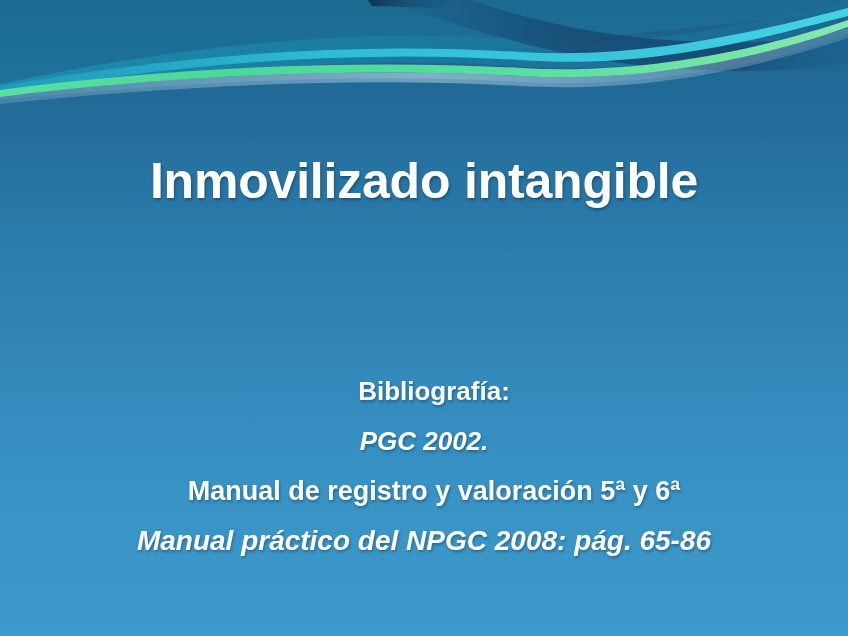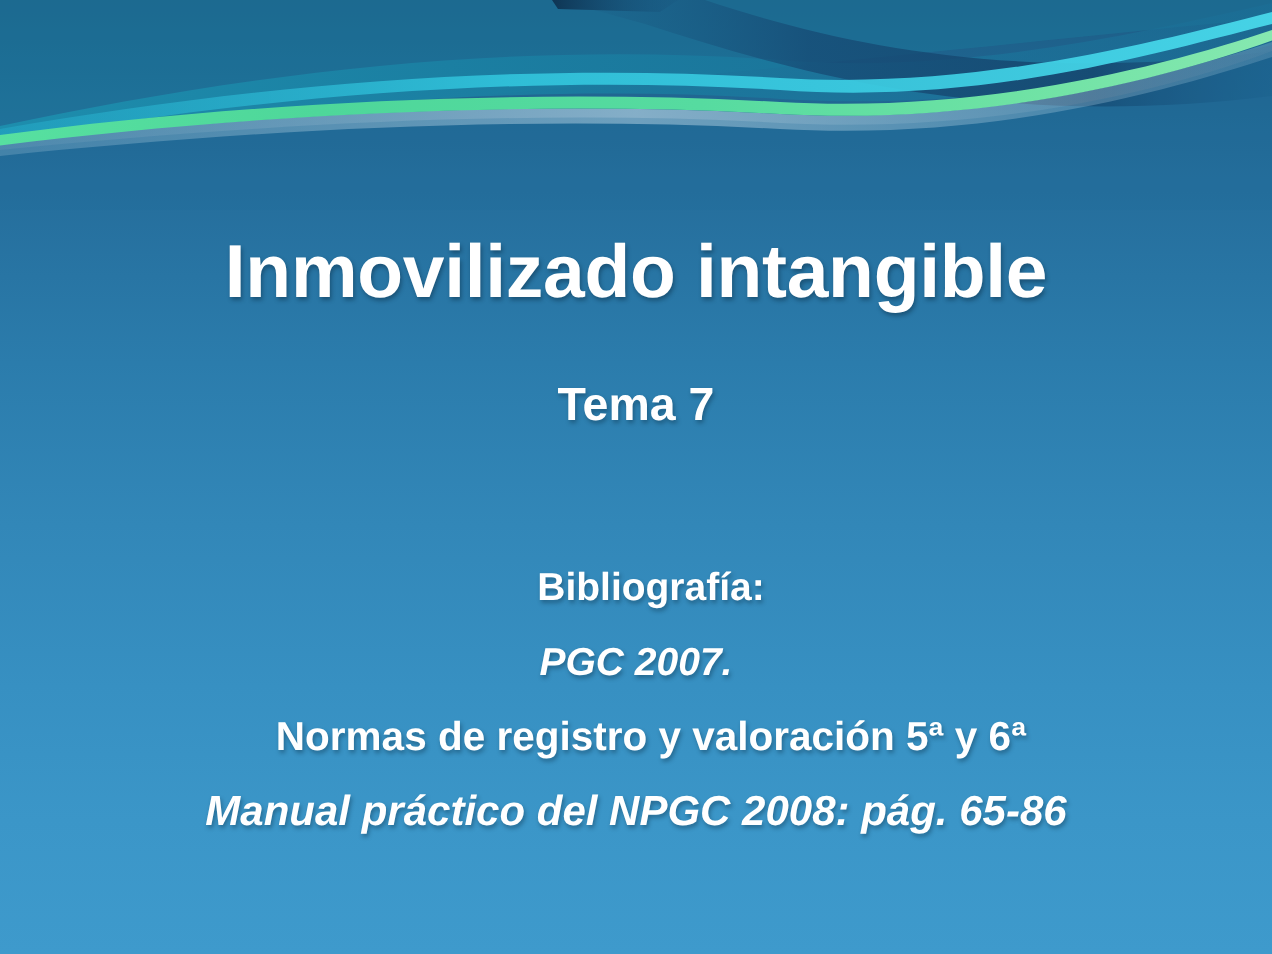--- a/index.html
+++ b/index.html
@@ -149,23 +149,22 @@
     <path d="M0,90 C150,70 340,58 520,68 C660,76 782,42 848,20 L848,27
              C784,50 662,84 520,76 C342,66 152,78 0,97 Z" fill="url(#gGreenLine)"></path>
 
     <path d="M0,100 C160,84 350,72 520,82 C670,90 790,56 848,34 L848,140 L0,140 Z" fill="#1f6e99" opacity="0.22"></path>
   </svg>
 
   <div class="content">
 
     <div class="title">Inmovilizado intangible</div>
 
-    <div class="subtitle">Tema 7</div>
 
     <div class="biblio">
       <div class="biblio-line upright s-head">Bibliografía:</div>
-      <div class="biblio-line italic s-norm">PGC 2007.</div>
-      <div class="biblio-line upright s-wide">Normas de registro y valoración 5ª y 6ª</div>
+      <div class="biblio-line italic s-norm">PGC 2002.</div>
+      <div class="biblio-line upright s-wide">Manual de registro y valoración 5ª y 6ª</div>
       <div class="biblio-line italic s-last">Manual práctico del NPGC 2008: pág. 65-86</div>
     </div>
 
   </div>
 </div>
 
 </body></html>

